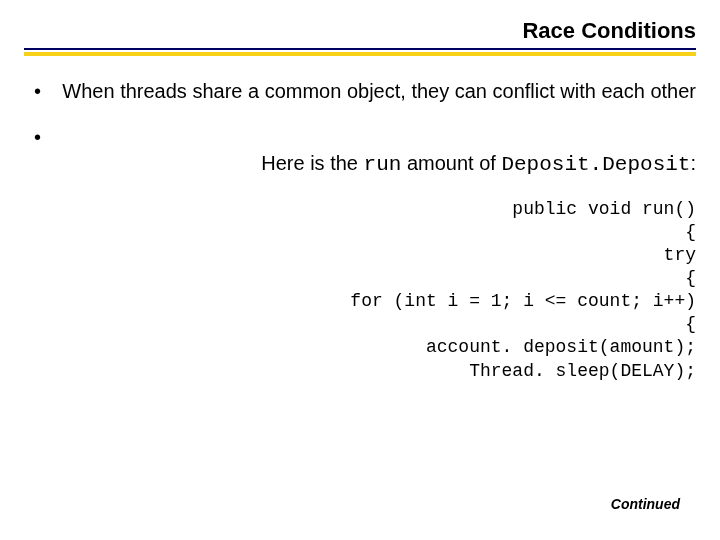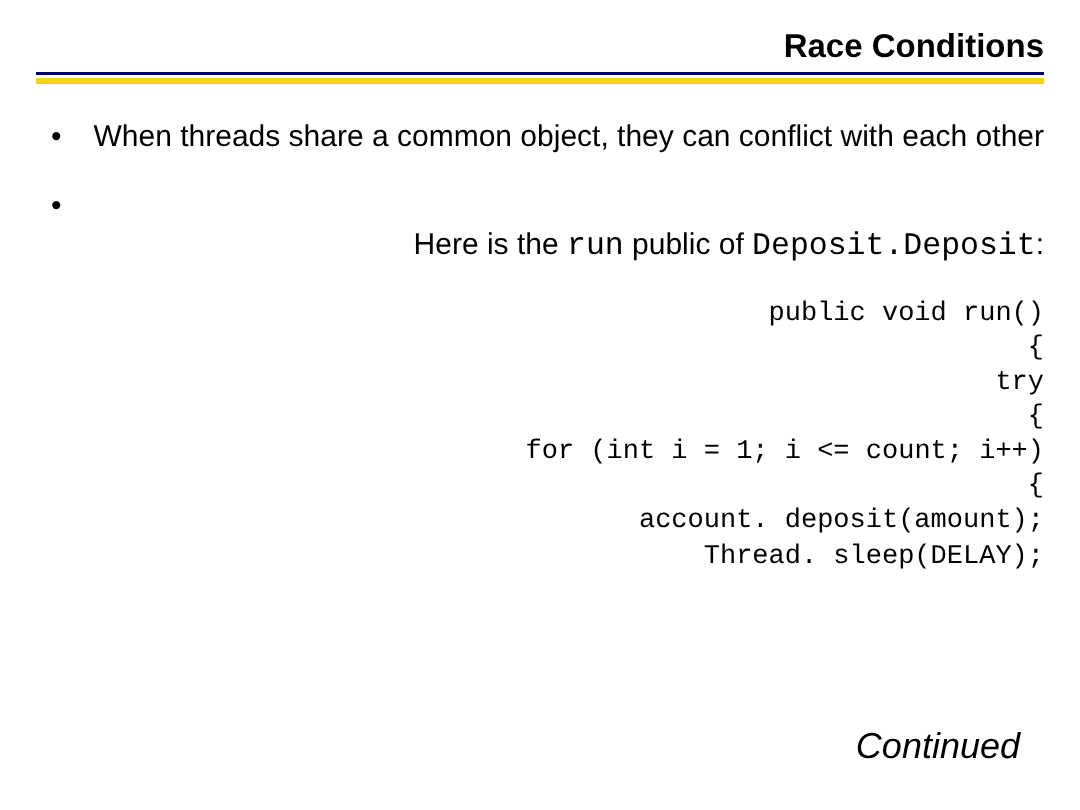--- a/index.html
+++ b/index.html
@@ -48,40 +48,40 @@
       font-size: 18px;
       line-height: 1.28;
       white-space: pre;
       margin-left: 48px;
       margin-top: 6px;
     }
     .continued {
       position: absolute;
       right: 40px;
       bottom: 28px;
-      font-weight: normal;
+      font-weight: bold;
       font-style: italic;
-      font-size: 24px;
+      font-size: 14px;
     }
   </style>
 </head>
 <body>
 
 <div class="title-block">
   <div class="slide-title">Race Conditions</div>
   <div class="accent-rule"></div>
 </div>
 
 <ul class="slide-body">
   <li>
     <span>When threads share a common object, they can conflict with each other</span>
   </li>
   <li>
     <br>
-    <span>Here is the </span><span class="mono">run</span><span> public of </span><span class="mono">Deposit.Deposit</span><span>:</span>
+    <span>Here is the </span><span class="mono">run</span><span> amount of </span><span class="mono">Deposit.Deposit</span><span>:</span>
   </li>
 </ul>
 
 <pre class="code">public void run()
 {
    try
    {
       for (int i = 1; i &lt;= count; i++)
       {
          account. deposit(amount);

